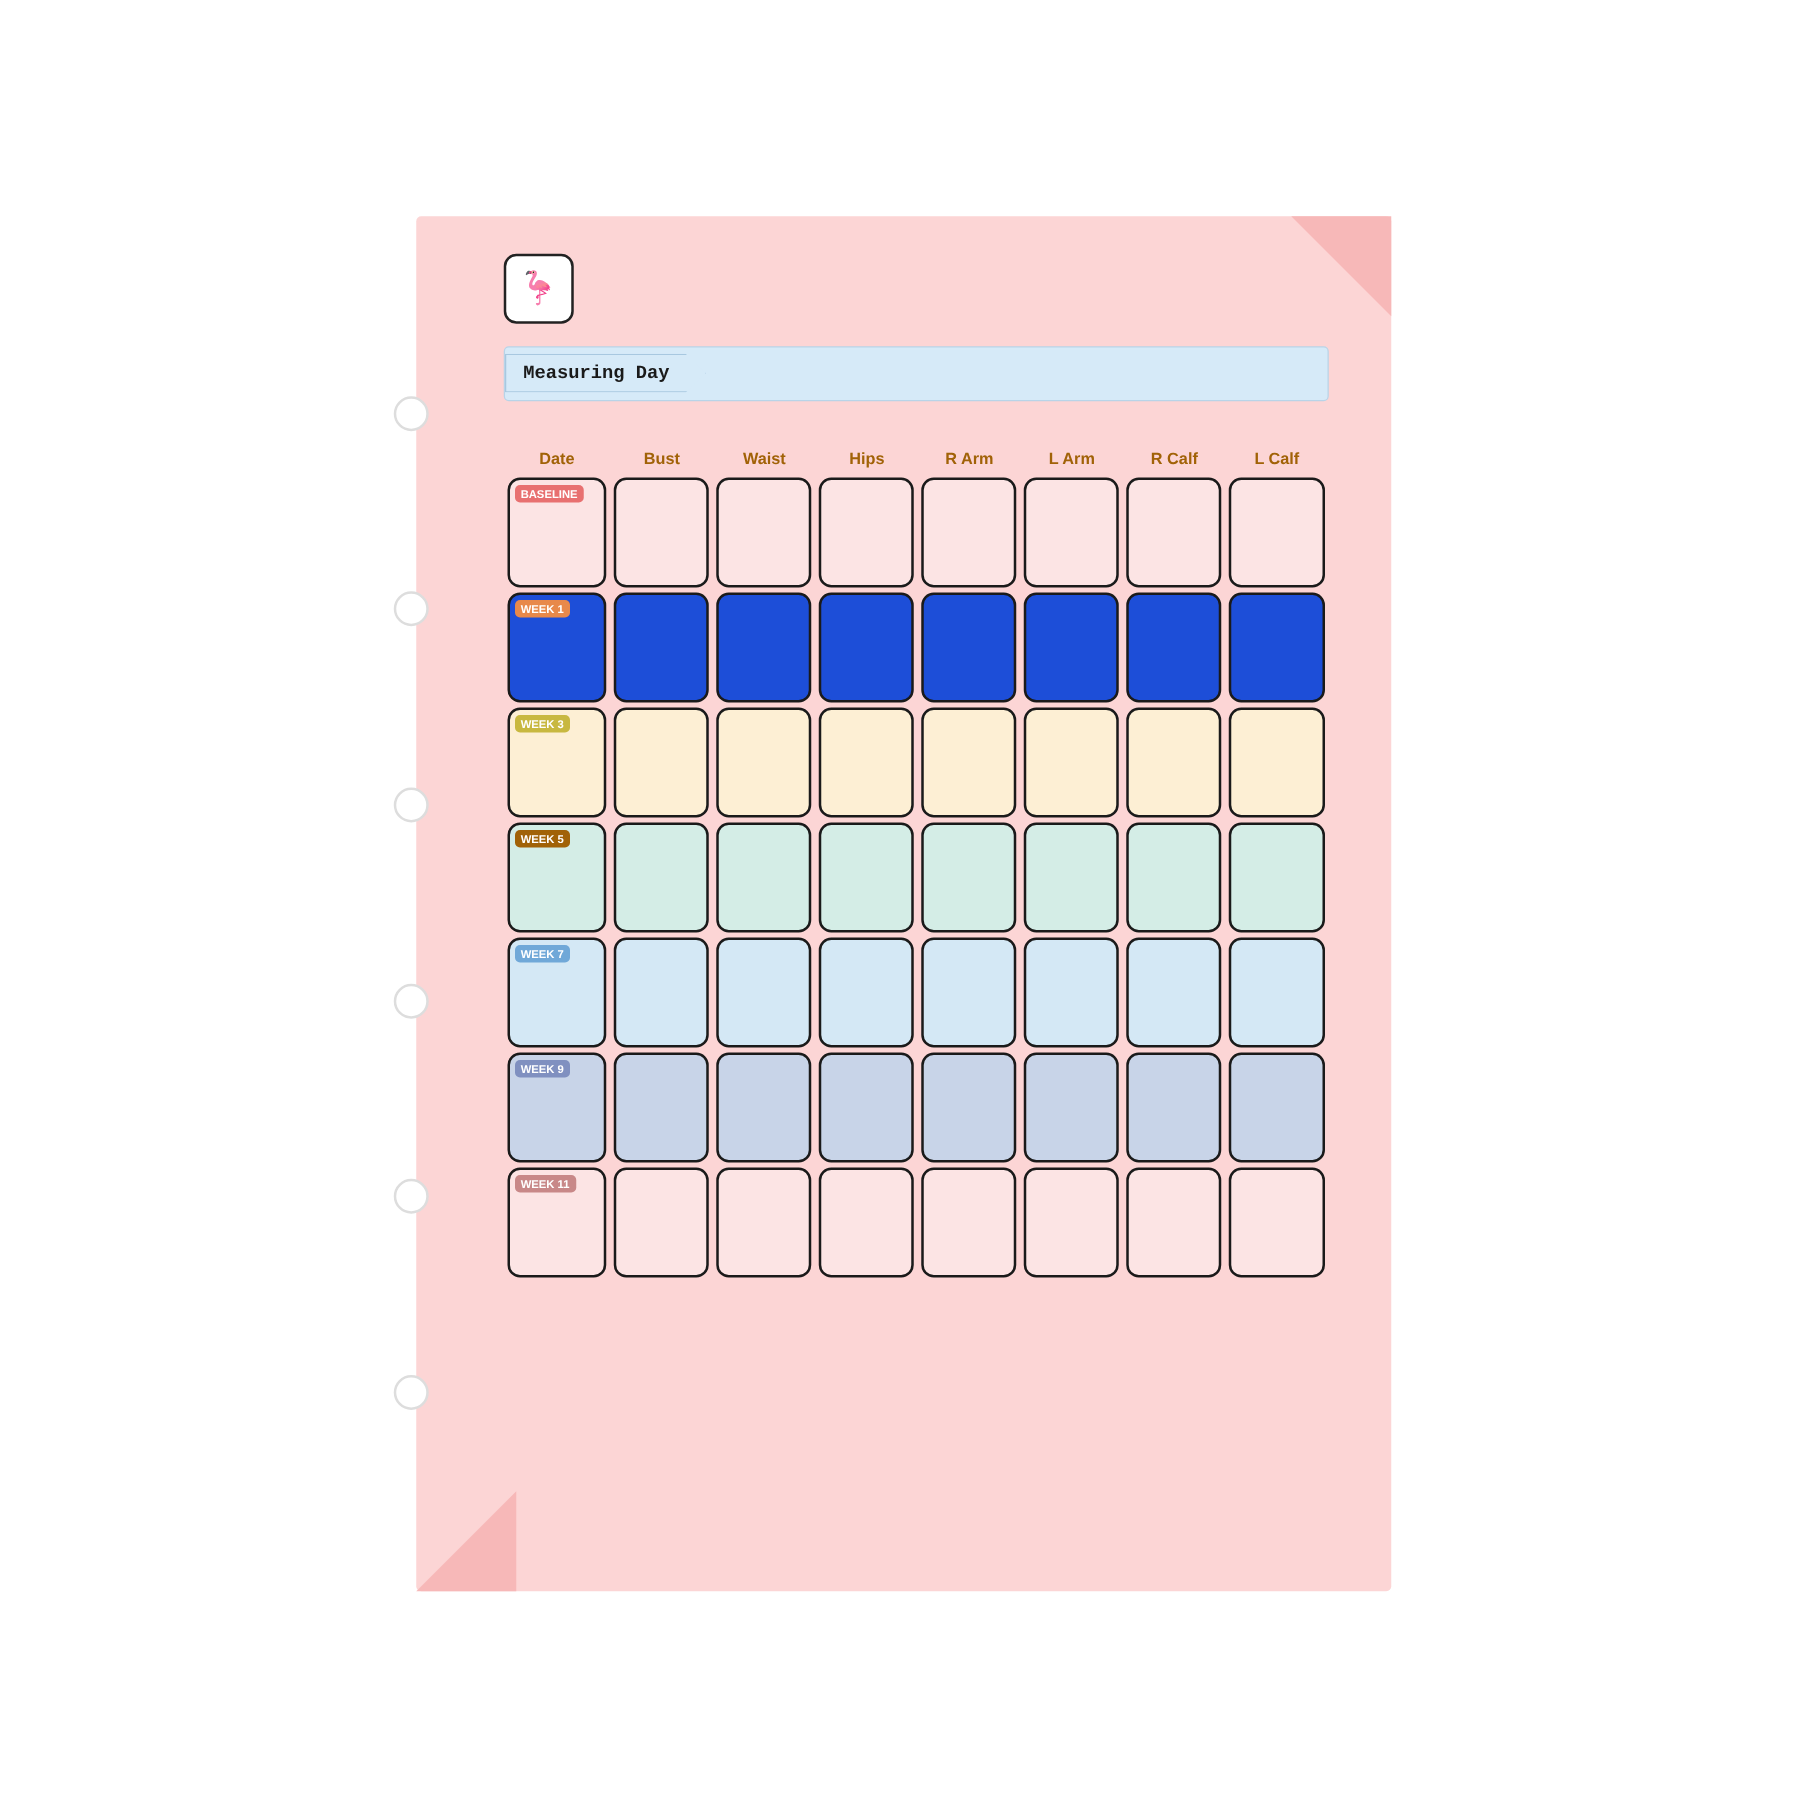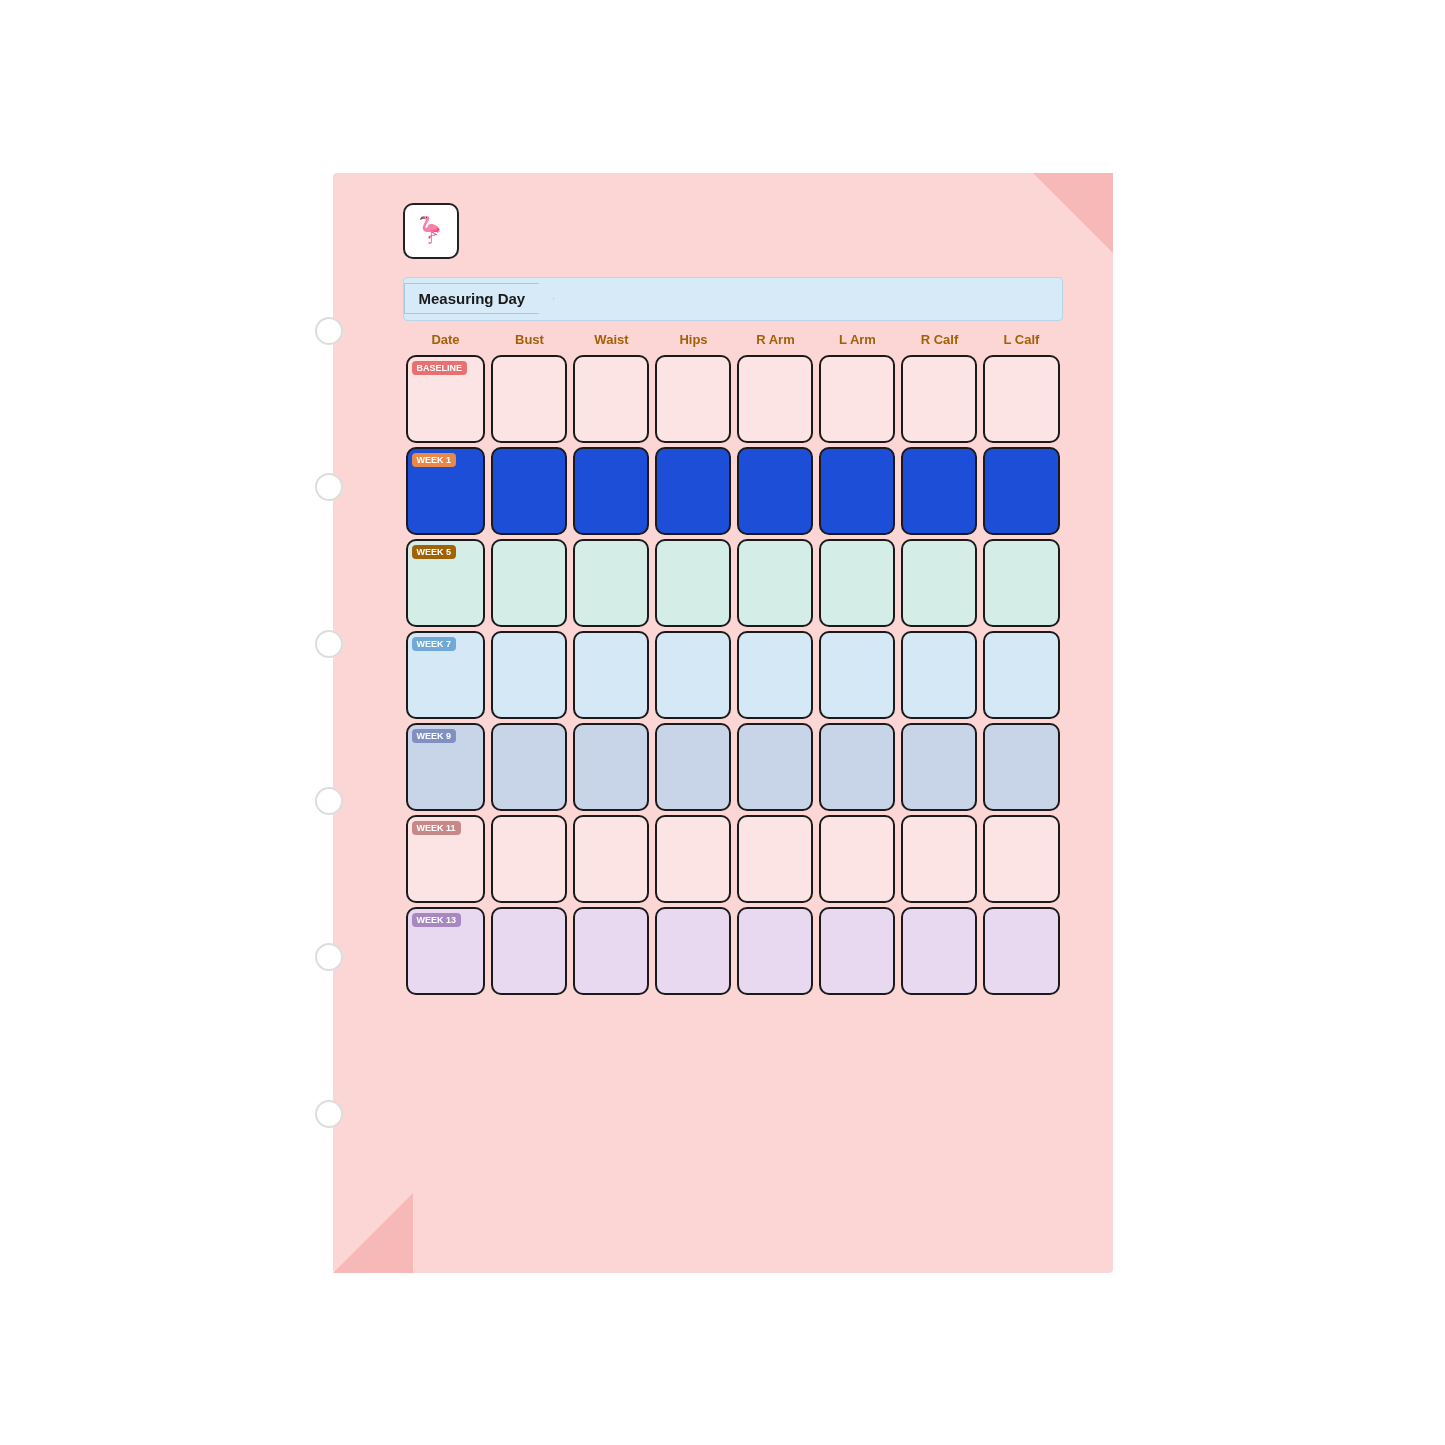--- a/index.html
+++ b/index.html
@@ -92,21 +92,22 @@
       border: 2.5px solid #222;
       border-radius: 10px;
       display: flex;
       align-items: center;
       justify-content: center;
       font-size: 26px;
     }
 
     
     .measuring-day-row {
-      margin-bottom: 5px;
+      margin-bottom: 32px;
+      font-family: Liberation Mono, monospace;
     }
     .measuring-day-full {
       width: 100%;
       background: #d6eaf8;
       height: 44px;
       border-radius: 4px;
       border: 1.5px solid #b8d4e8;
       display: flex;
       align-items: center;
     }
@@ -277,20 +278,48 @@
             <td class="col-other">
               <div class="cell-box"></div>
             </td>
             <td class="col-other">
               <div class="cell-box"></div>
             </td>
             <td class="col-other">
               <div class="cell-box"></div>
             </td>
           </tr>
+          <tr class="data-row row-week3">
+            <td class="col-date">
+              <div class="cell-box">
+                <span class="week-label label-week3">WEEK 3</span>
+              </div>
+            </td>
+            <td class="col-other">
+              <div class="cell-box"></div>
+            </td>
+            <td class="col-other">
+              <div class="cell-box"></div>
+            </td>
+            <td class="col-other">
+              <div class="cell-box"></div>
+            </td>
+            <td class="col-other">
+              <div class="cell-box"></div>
+            </td>
+            <td class="col-other">
+              <div class="cell-box"></div>
+            </td>
+            <td class="col-other">
+              <div class="cell-box"></div>
+            </td>
+            <td class="col-other">
+              <div class="cell-box"></div>
+            </td>
+          </tr>
           <tr class="data-row row-week5">
             <td class="col-date">
               <div class="cell-box">
                 <span class="week-label label-week5">WEEK 5</span>
               </div>
             </td>
             <td class="col-other">
               <div class="cell-box"></div>
             </td>
             <td class="col-other">
@@ -365,48 +394,20 @@
               <div class="cell-box"></div>
             </td>
             <td class="col-other">
               <div class="cell-box"></div>
             </td>
           </tr>
           <tr class="data-row row-week11">
             <td class="col-date">
               <div class="cell-box">
                 <span class="week-label label-week11">WEEK 11</span>
-              </div>
-            </td>
-            <td class="col-other">
-              <div class="cell-box"></div>
-            </td>
-            <td class="col-other">
-              <div class="cell-box"></div>
-            </td>
-            <td class="col-other">
-              <div class="cell-box"></div>
-            </td>
-            <td class="col-other">
-              <div class="cell-box"></div>
-            </td>
-            <td class="col-other">
-              <div class="cell-box"></div>
-            </td>
-            <td class="col-other">
-              <div class="cell-box"></div>
-            </td>
-            <td class="col-other">
-              <div class="cell-box"></div>
-            </td>
-          </tr>
-          <tr class="data-row row-week13">
-            <td class="col-date">
-              <div class="cell-box">
-                <span class="week-label label-week13">WEEK 13</span>
               </div>
             </td>
             <td class="col-other">
               <div class="cell-box"></div>
             </td>
             <td class="col-other">
               <div class="cell-box"></div>
             </td>
             <td class="col-other">
               <div class="cell-box"></div>

